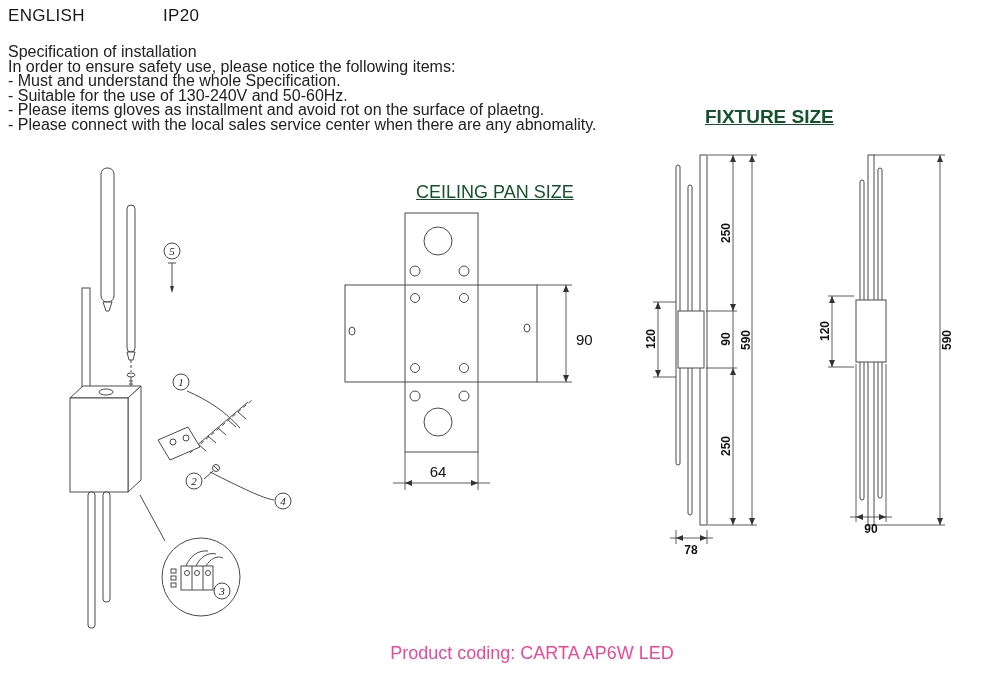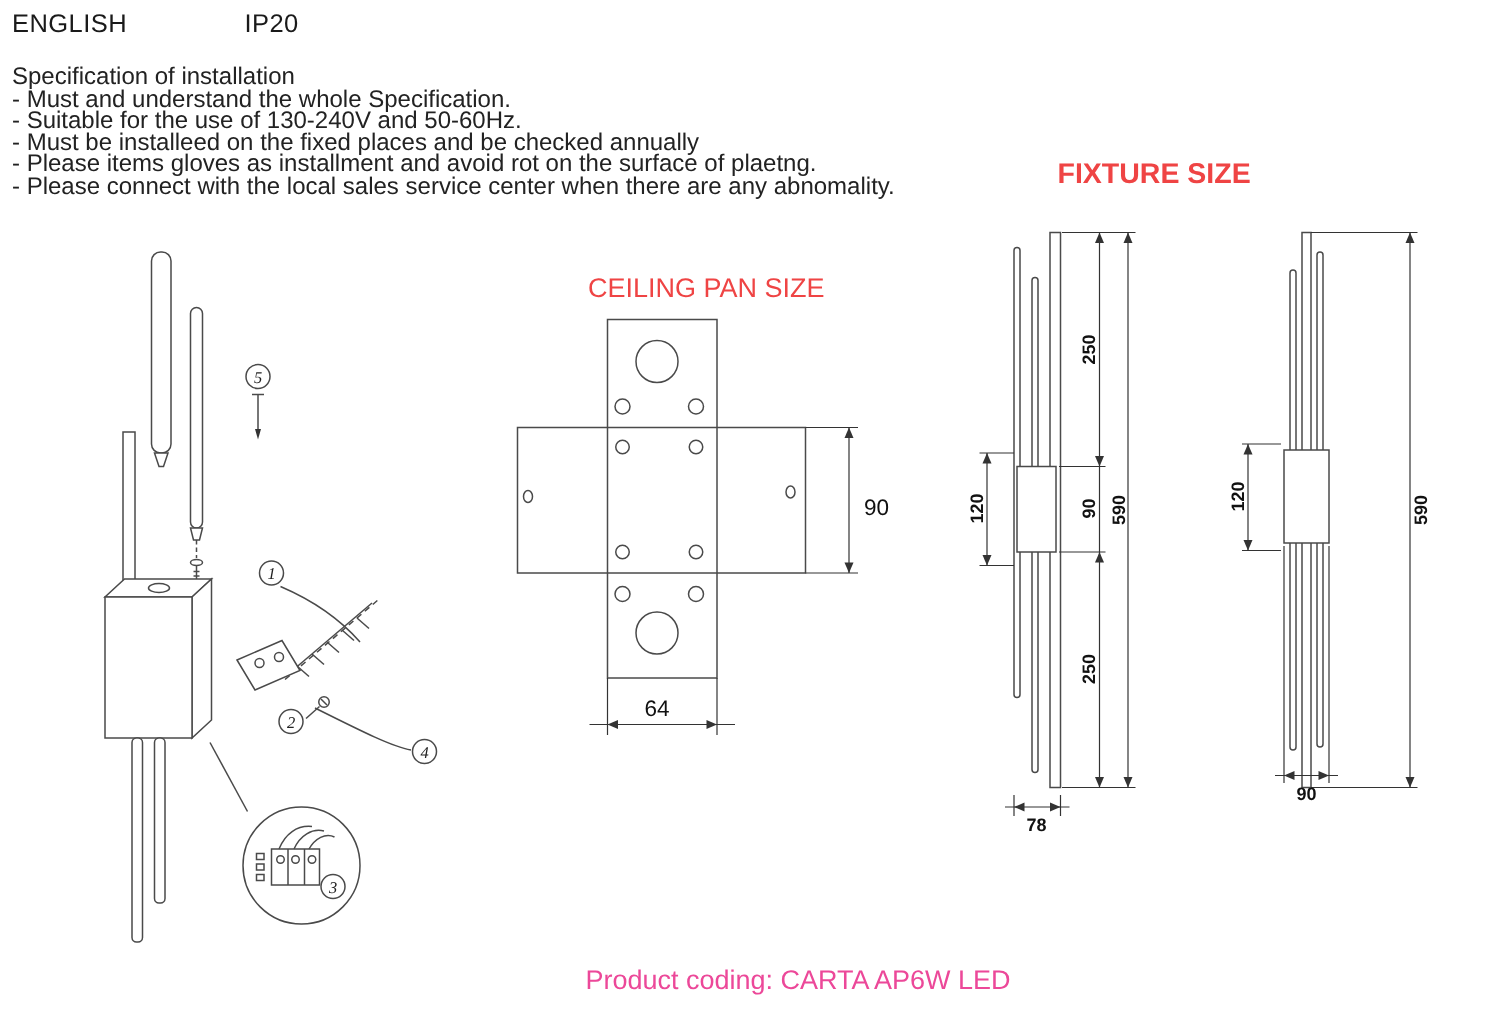--- a/index.html
+++ b/index.html
@@ -1,21 +1,21 @@
 <!DOCTYPE html>
 <html><head>
 <meta charset="utf-8">
 <style>
   html,body{margin:0;padding:0;background:#fff;}
   #page{position:relative;width:957px;height:690px;background:#fff;overflow:hidden;
         font-family:"Liberation Sans",sans-serif;color:#111;}
   .abs{position:absolute;}
   .hdr{font-size:17px;color:#1a1a1a;letter-spacing:0.3px;}
   .spec{left:8px;top:45px;font-size:16px;line-height:14.6px;color:#222;}
-  .title{font-size:18px;color:#ef4444;}
+  .title{font-size:18px;color:#14532d;text-decoration:underline;}
   .bold{font-weight:bold;}
   .coding{left:0;top:643px;width:1000px;text-align:center;font-size:18px;color:#ec4899;padding-left:32px;}
   svg{position:absolute;overflow:visible;}
   svg text{font-family:"Liberation Sans",sans-serif;fill:#111;}
   .dim{font-size:12px;font-weight:bold;}
   .dimL{font-size:15px;}
   .callout{font-size:11px;font-style:italic;font-family:"Liberation Serif",serif;fill:#222;}
   .ln{stroke:#4a4a4a;stroke-width:1;fill:none;}
   .lnf{stroke:#4a4a4a;stroke-width:1;fill:#fff;}
   .dimln{stroke:#333;stroke-width:0.8;fill:none;}
@@ -24,28 +24,28 @@
 </head>
 <body>
 
 <div id="page">
 
   <div class="abs hdr" style="left:8px;top:6px">ENGLISH</div>
   <div class="abs hdr" style="left:163px;top:6px">IP20</div>
 
   <div class="abs spec">
     <div>Specification of installation</div>
+    <div>In order to ensure safety use, please notice the following items:</div>
     <div>- Must and understand the whole Specification.</div>
     <div>- Suitable for the use of 130-240V and 50-60Hz.</div>
-    <div>- Must be installeed on the fixed places and be checked annually</div>
     <div>- Please items gloves as installment and avoid rot on the surface of plaetng.</div>
     <div>- Please connect with the local sales service center when there are any abnomality.</div>
   </div>
 
-  <div class="abs title" style="left:392px;top:182px">CEILING PAN SIZE</div>
+  <div class="abs title" style="left:416px;top:182px">CEILING PAN SIZE</div>
   <div class="abs title bold" style="left:705px;top:106px;font-size:19px">FIXTURE SIZE</div>
   <div class="abs coding">Product coding: CARTA AP6W LED</div>
 
   <svg style="left:40px;top:150px" width="280" height="500" viewBox="0 0 280 500">
     <g>
       <rect class="lnf" x="61" y="18" width="13" height="134" rx="6"></rect>
       <polygon class="lnf" points="63,152 72,152 69,161 66,161"></polygon>
       <rect class="lnf" x="87" y="55" width="8" height="147" rx="4"></rect>
       <polygon class="lnf" points="87,202 95,202 93,210 89,210"></polygon>
       <line class="ln" x1="91" y1="210" x2="91" y2="222" stroke-dasharray="3,2"></line>

